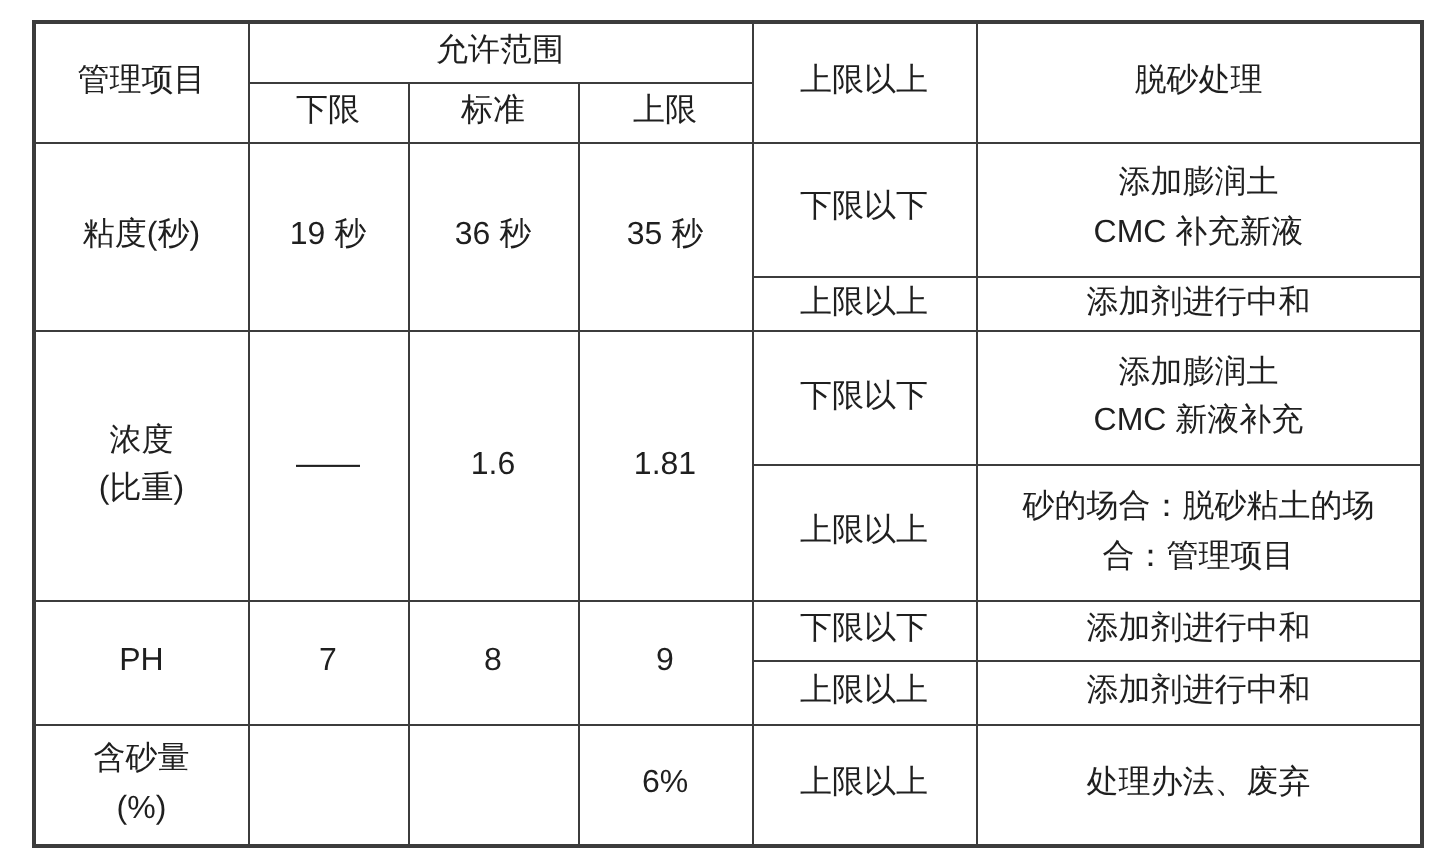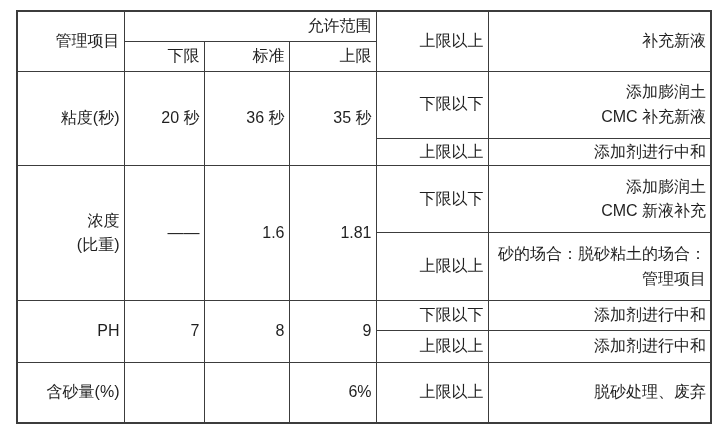--- a/index.html
+++ b/index.html
@@ -19,27 +19,27 @@
     top: 10px;
     width: 694px;
     height: 410px;
     border-collapse: collapse;
     table-layout: fixed;
     border: 2px solid #3c3c3c;
     background: #ffffff;
   }
   table.mgmt th, table.mgmt td {
     border: 1px solid #3c3c3c;
-    text-align: right;
+    text-align: center;
     vertical-align: middle;
     font-size: 16px;
     font-weight: normal;
     line-height: 1.55;
     white-space: pre-line;
-    padding: 1px 4px;
+    padding: 1px 20px;
     overflow: hidden;
   }
   tr.rh30 { height: 30px; }
   tr.rh26 { height: 26px; }
   tr.rh32 { height: 32px; }
   tr.rh67 { height: 67px; }
   tr.rh68 { height: 68px; }
   tr.rh60 { height: 60px; }
 </style>
 </head>
@@ -54,31 +54,31 @@
       <col style="width:87px">
       <col style="width:112px">
       <col style="width:223px">
     </colgroup>
     <tbody>
 
       <tr class="rh30">
         <th rowspan="2">管理项目</th>
         <th colspan="3">允许范围</th>
         <th rowspan="2">上限以上</th>
-        <th rowspan="2">补充新液</th>
+        <th rowspan="2">脱砂处理</th>
       </tr>
       <tr class="rh30">
         <th>下限</th>
         <th>标准</th>
         <th>上限</th>
       </tr>
 
       <tr class="rh67">
         <td rowspan="2">粘度(秒)</td>
-        <td rowspan="2">20 秒</td>
+        <td rowspan="2">19 秒</td>
         <td rowspan="2">36 秒</td>
         <td rowspan="2">35 秒</td>
         <td>下限以下</td>
         <td>添加膨润土
 CMC 补充新液</td>
       </tr>
       <tr class="rh26">
         <td>上限以上</td>
         <td>添加剂进行中和</td>
       </tr>
@@ -110,17 +110,17 @@
         <td>上限以上</td>
         <td>添加剂进行中和</td>
       </tr>
 
       <tr class="rh60">
         <td>含砂量(%)</td>
         <td></td>
         <td></td>
         <td>6%</td>
         <td>上限以上</td>
-        <td>脱砂处理、废弃</td>
+        <td>处理办法、废弃</td>
       </tr>
     </tbody>
   </table>
 </div>
 
 </body></html>

